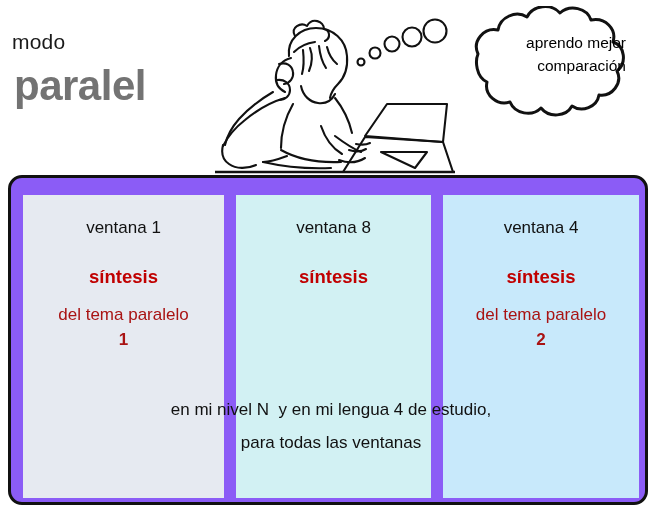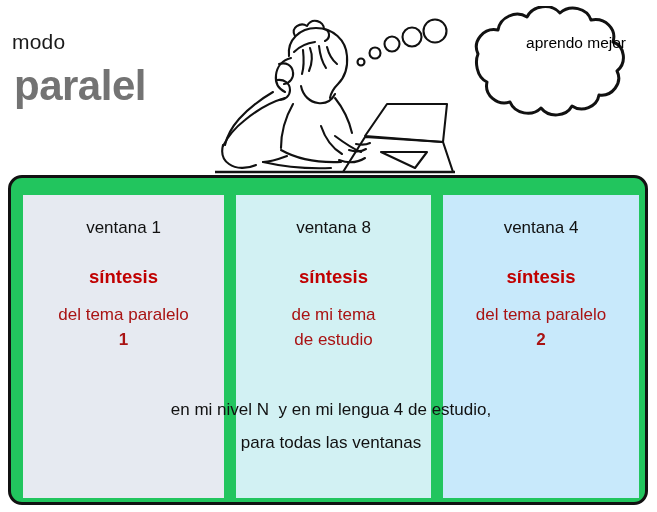--- a/index.html
+++ b/index.html
@@ -77,21 +77,21 @@
   
   #main-box {
     position: absolute;
     left: 8px;
     top: 175px;
     width: 640px;
     height: 330px;
     border: 3px solid #111111;
     border-radius: 14px;
     box-sizing: border-box;
-    background: #22c55e;
+    background: #8b5cf6;
   }
 
   .window-col {
     position: absolute;
     top: 17px;
     width: 200px;
     height: 303px;
     box-sizing: border-box;
     padding-top: 22px;
   }
@@ -208,41 +208,38 @@
                c6 12 -5 26 -18 24
                c-2 12 -17 18 -27 11
                c-6 11 -23 12 -31 2
                c-9 9 -26 6 -31 -6
                c-13 4 -26 -7 -23 -20
                c-11 -5 -12 -21 -9 -28 Z"></path>
     </svg>
   </div>
   <div id="bubble-text">
     <div>aprendo  mejor</div>
+    <div>comparación</div>
   </div>
 </div>
 
 <div id="main-box">
 
   <div class="window-col" id="col-1" style="background: rgb(230, 234, 241);">
     <div class="window-title">ventana 1</div>
     <div class="window-synth">síntesis</div>
     <div class="window-desc">
       <div>del tema paralelo</div>
       <div class="strong">1</div>
     </div>
   </div>
 
   <div class="window-col" id="col-2" style="background: rgb(210, 241, 243);">
     <div class="window-title">ventana 8</div>
     <div class="window-synth">síntesis</div>
-    <div class="window-desc">
-      <div>de mi tema</div>
-      <div>de estudio</div>
-    </div>
   </div>
 
   <div class="window-col" id="col-3" style="background: rgb(200, 233, 251);">
     <div class="window-title">ventana 4</div>
     <div class="window-synth">síntesis</div>
     <div class="window-desc">
       <div>del tema paralelo</div>
       <div class="strong">2</div>
     </div>
   </div>

